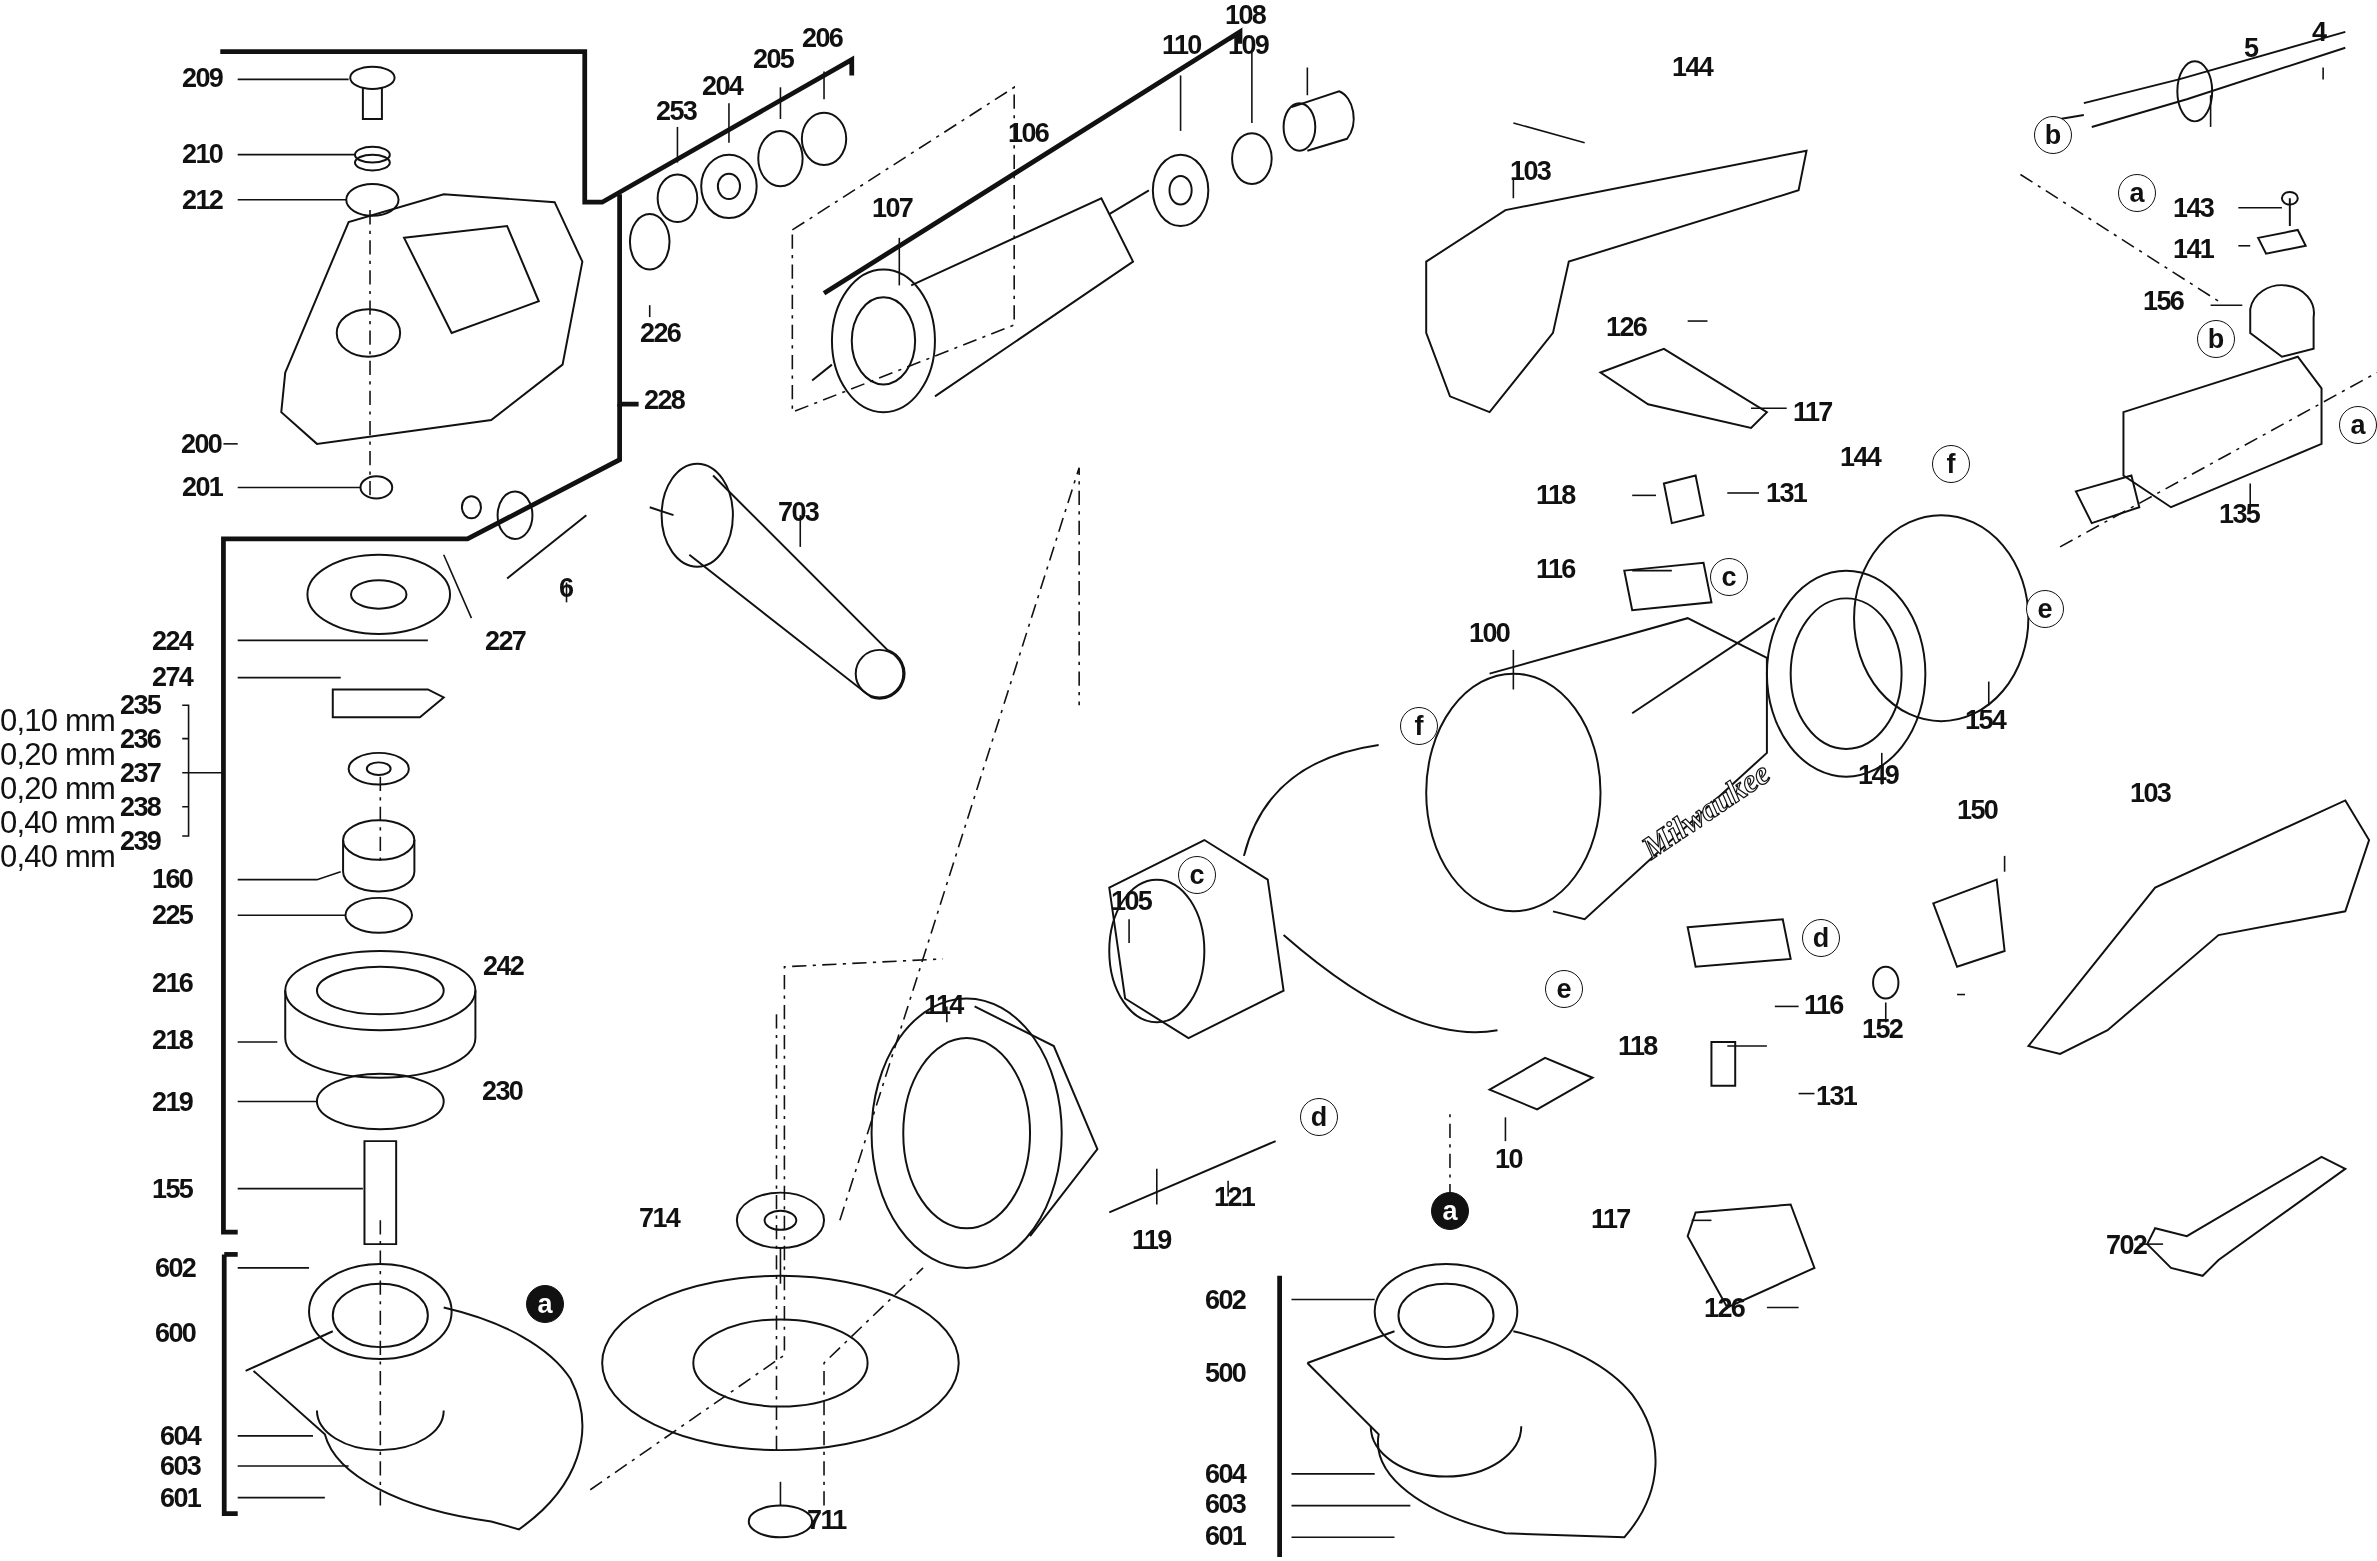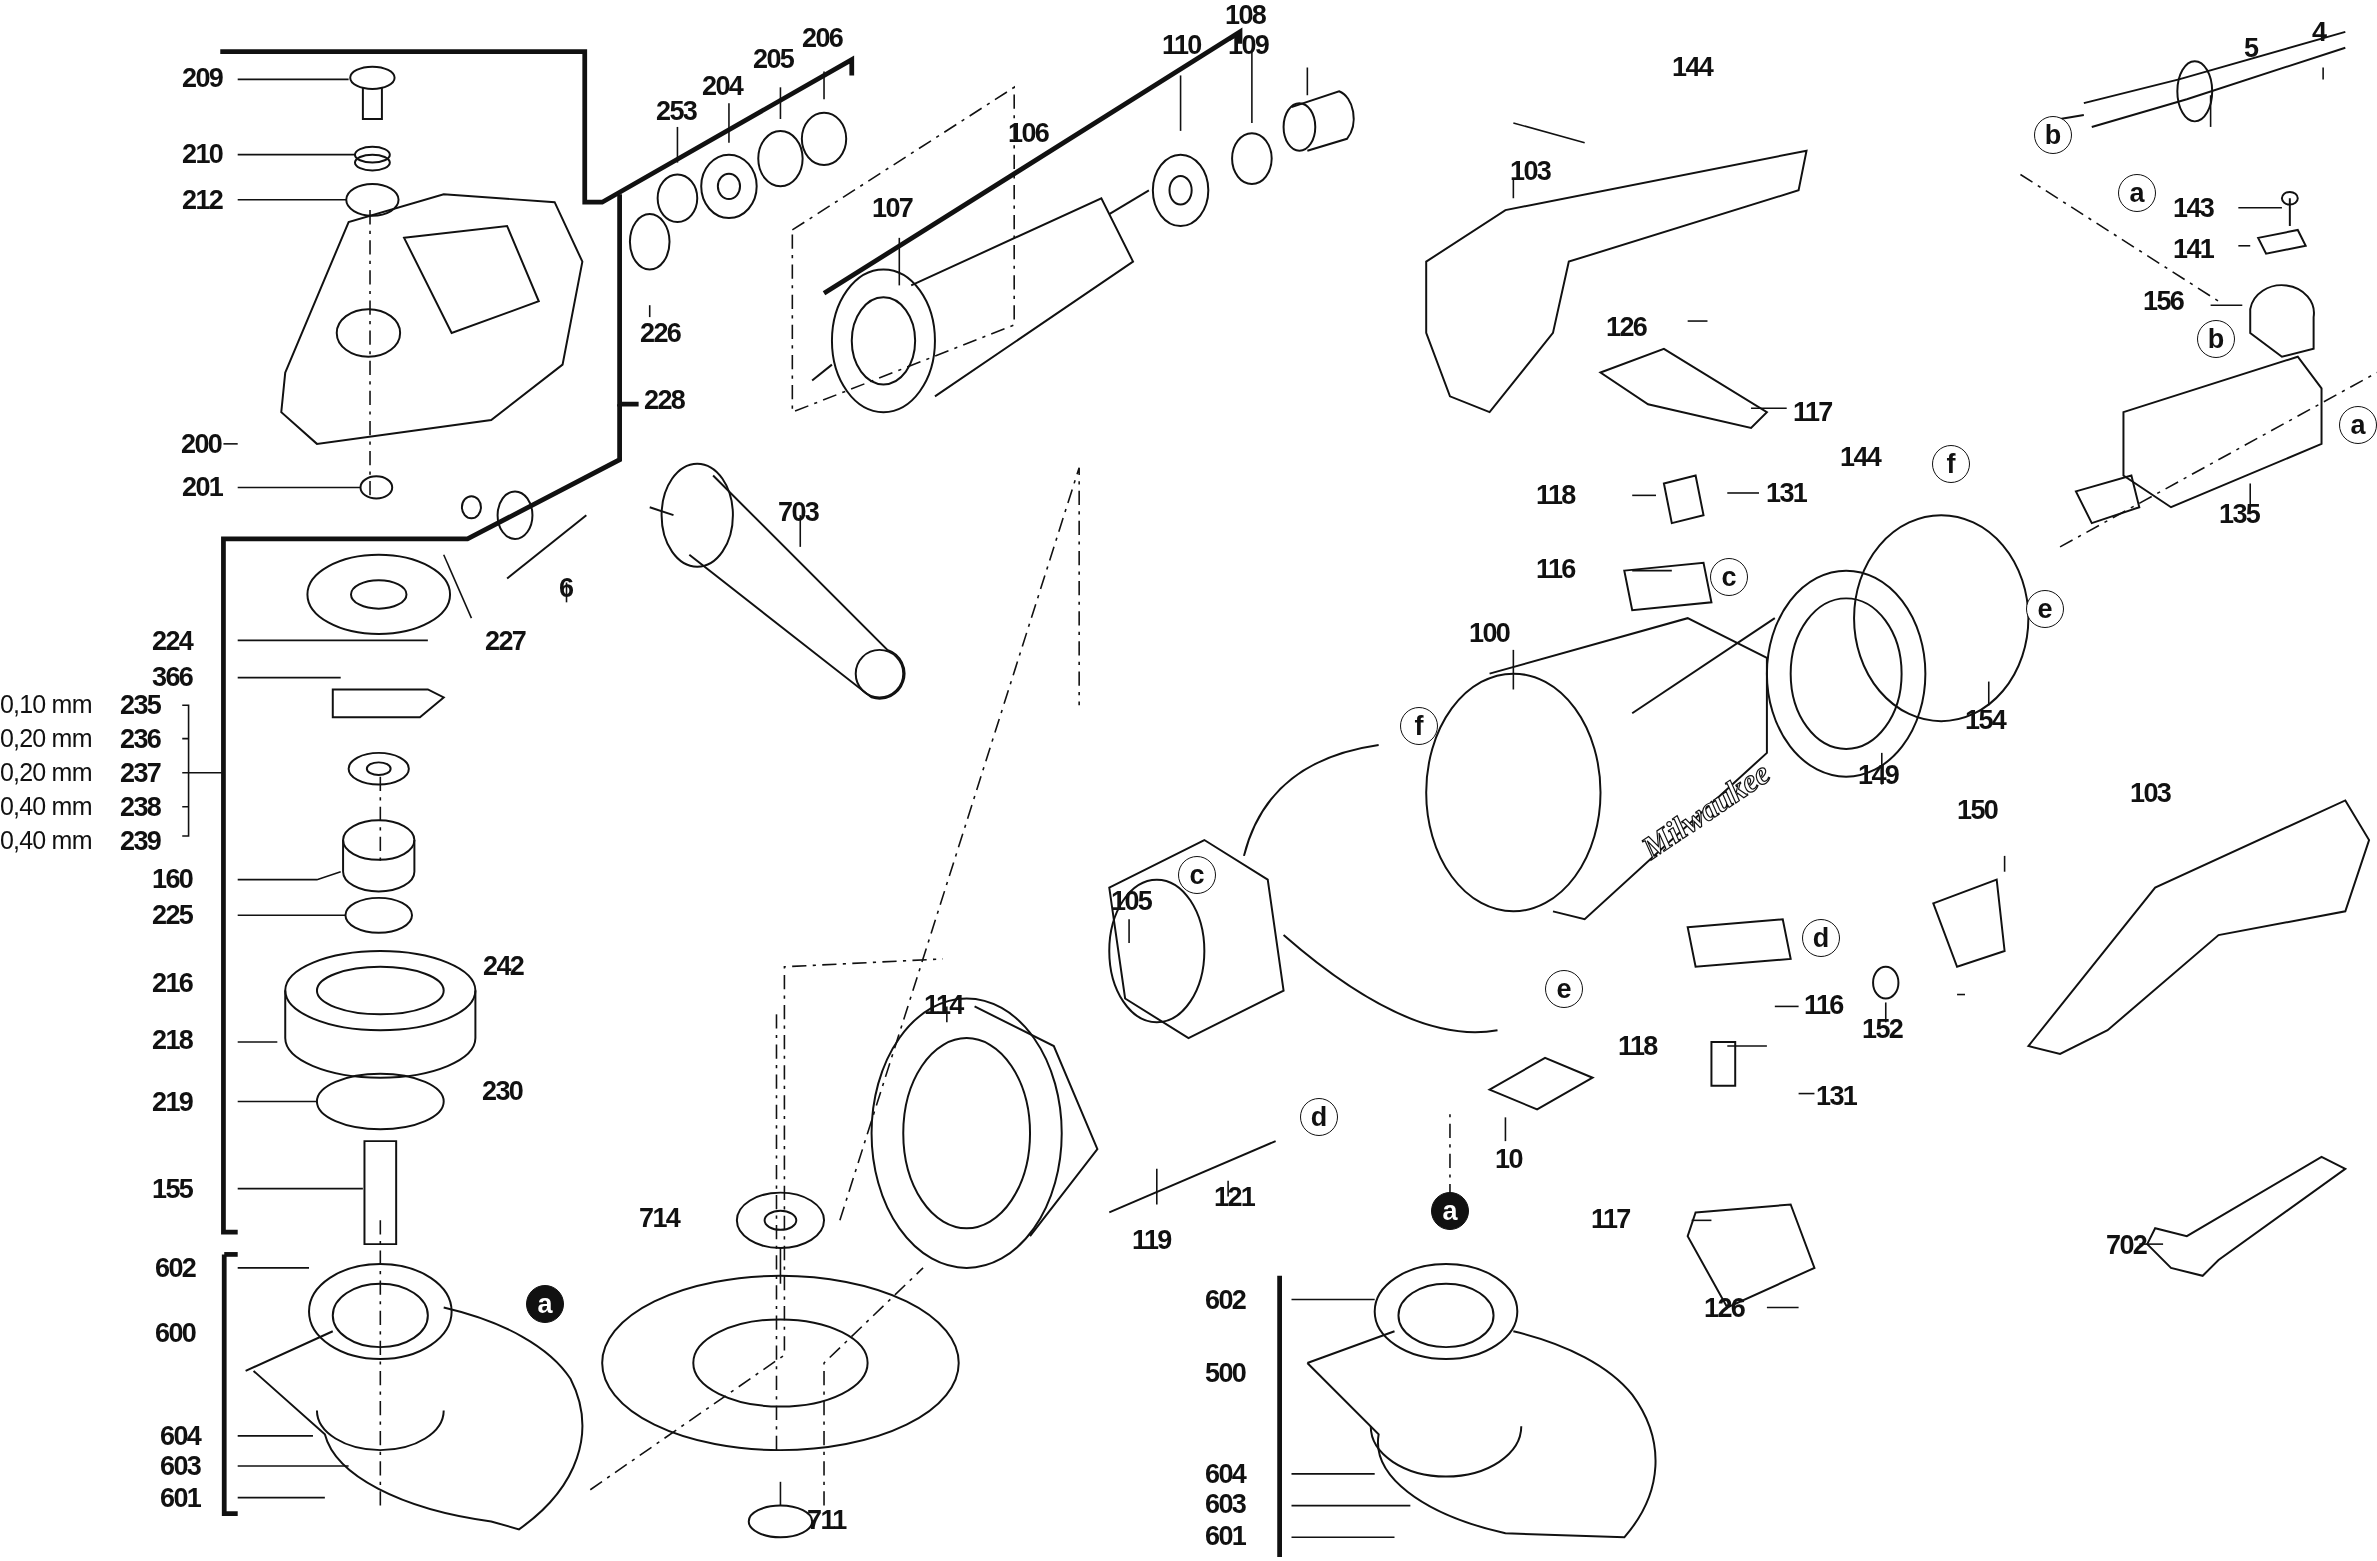--- a/index.html
+++ b/index.html
@@ -1,19 +1,19 @@
 <!DOCTYPE html>
 <html style="font-size:12.7px"><head>
 <meta charset="utf-8">
 <style>
   html,body{margin:0;padding:0;background:#ffffff;}
   body{width:2377px;height:1562px;position:relative;overflow:hidden;font-family:"Liberation Sans",sans-serif;color:#111;}
   #diagram{position:absolute;left:0;top:0;width:2377px;height:1562px;}
   .lbl{position:absolute;font-family:"Liberation Sans",sans-serif;font-weight:bold;font-size:27px;letter-spacing:-1.6px;line-height:1;color:#111;white-space:nowrap;}
-  .lbl.thin{font-weight:normal;font-size:25px;letter-spacing:-0.8px;}
+  .lbl.thin{font-weight:normal;font-size:31px;letter-spacing:-0.8px;margin-top:13px;}
   .circ{position:absolute;width:38px;height:38px;border:1.6px solid #111;border-radius:50%;background:#fff;display:flex;align-items:center;justify-content:center;font-family:"Liberation Sans",sans-serif;font-weight:bold;font-size:27px;line-height:1;box-sizing:border-box;}
   .circ.solid{background:#111;color:#fff;border-color:#111;}
   .logo{position:absolute;font-family:"Liberation Serif",serif;font-style:italic;font-weight:bold;font-size:32px;transform:rotate(-34deg);color:#fff;-webkit-text-stroke:1.2px #111;}
 </style>
 </head>
 <body>
 
 <div id="diagram">
 <svg width="2377" height="1562" viewBox="0 0 3000 1971" xmlns="http://www.w3.org/2000/svg" fill="none" stroke="#111" stroke-width="2.5">
 
@@ -274,21 +274,21 @@
 <span class="lbl" style="left:656px;top:98px">253</span>
 <span class="lbl" style="left:702px;top:73px">204</span>
 <span class="lbl" style="left:753px;top:46px">205</span>
 <span class="lbl" style="left:802px;top:25px">206</span>
 <span class="lbl" style="left:640px;top:320px">226</span>
 <span class="lbl" style="left:644px;top:387px">228</span>
 <span class="lbl" style="left:485px;top:628px">227</span>
 <span class="lbl" style="left:559px;top:575px">6</span>
 <span class="lbl" style="left:778px;top:499px">703</span>
 <span class="lbl" style="left:152px;top:628px">224</span>
-<span class="lbl" style="left:152px;top:664px">366</span>
+<span class="lbl" style="left:152px;top:664px">274</span>
 
 
 <span class="lbl thin" style="left:0px;top:692px">0,10 mm</span>
 <span class="lbl" style="left:120px;top:692px">235</span>
 <span class="lbl thin" style="left:0px;top:726px">0,20 mm</span>
 <span class="lbl" style="left:120px;top:726px">236</span>
 <span class="lbl thin" style="left:0px;top:760px">0,20 mm</span>
 <span class="lbl" style="left:120px;top:760px">237</span>
 <span class="lbl thin" style="left:0px;top:794px">0,40 mm</span>
 <span class="lbl" style="left:120px;top:794px">238</span>

